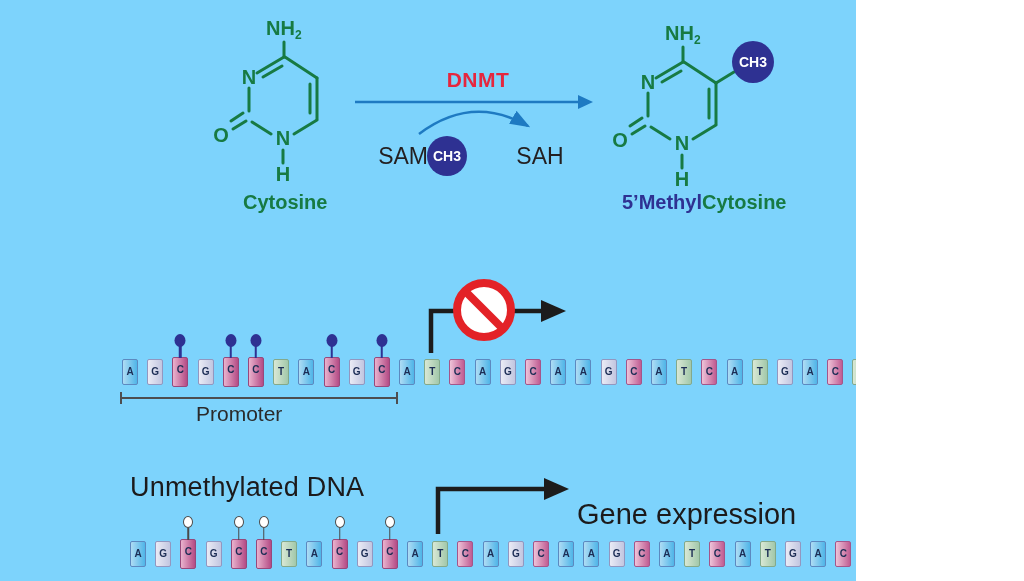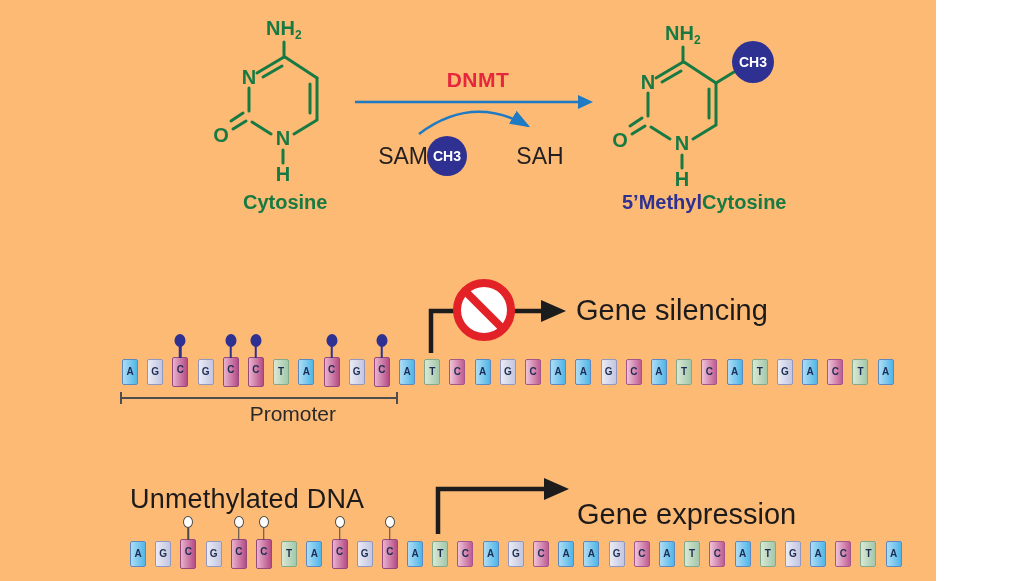--- a/index.html
+++ b/index.html
@@ -1,25 +1,25 @@
 <!DOCTYPE html>
 <html><head>
 <meta charset="utf-8">
 <style>
   html,body { margin:0; padding:0; background:#ffffff; }
   #canvas {
-    position:relative; width:936px; height:581px; background:#fdba74;
-    font-family:"Liberation Sans", sans-serif; color:#231f20; overflow:hidden;
+    position:relative; width:844px; height:581px; background:#7dd3fc;
+    font-family:"Liberation Sans", sans-serif; color:#231f20; overflow:hidden;padding-left:12px;
   }
   .abs { position:absolute; }
   svg.overlay { position:absolute; left:0; top:0; pointer-events:none; }
 
   .section-title { font-size:27px; font-weight:500; letter-spacing:0.2px; color:#1c1a1b; }
   .outcome-label { font-size:29px; font-weight:500; color:#1c1a1b; }
-  .promoter-label { font-size:21px; color:#2a2a2a; text-align:right; width:140px; }
+  .promoter-label { font-size:21px; color:#2a2a2a; text-align:left; width:140px; }
   .struct-label { font-size:20px; font-weight:600; }
   .green-text { color:#177a43;text-align:right; }
   .navy-text { color:#2e3192;text-align:right; }
 
   
   .seq-row { position:absolute; display:flex; gap:9.2px; }
   .slot { position:relative; width:16px; height:26px; flex:0 0 16px; }
   .tile {
     display:block; width:16px; height:26px; box-sizing:border-box;
     border:1px solid; border-radius:2px;
@@ -146,25 +146,24 @@
     </g>
   </svg>
 
   <div class="abs struct-label green-text" style="left:243px; top:191px;">Cytosine</div>
 
   <div class="abs struct-label" style="left:622px; top:191px;">
     <span class="navy-text">5’Methyl</span><span class="green-text">Cytosine</span>
   </div>
 
 
-  <div class="abs outcome-label" style="left:576px; top:294px;">Gene silencing</div>
 
   <div class="abs promoter-label" style="left:196px; top:402px;">Promoter</div>
 
-  <div class="abs section-title" style="left:130px; top:484px;">Unmethylated DNA</div>
+  <div class="abs section-title" style="left:130px; top:472px;">Unmethylated DNA</div>
 
   <div class="abs outcome-label" style="left:577px; top:469px;margin-top:29px;">Gene expression</div>
 
   <div id="row-methylated" class="seq-row" style="left:122px; top:359px;">
       <span class="slot">
         <span class="tile base-A">A</span>
       </span>
       <span class="slot">
         <span class="tile base-G">G</span>
       </span>

